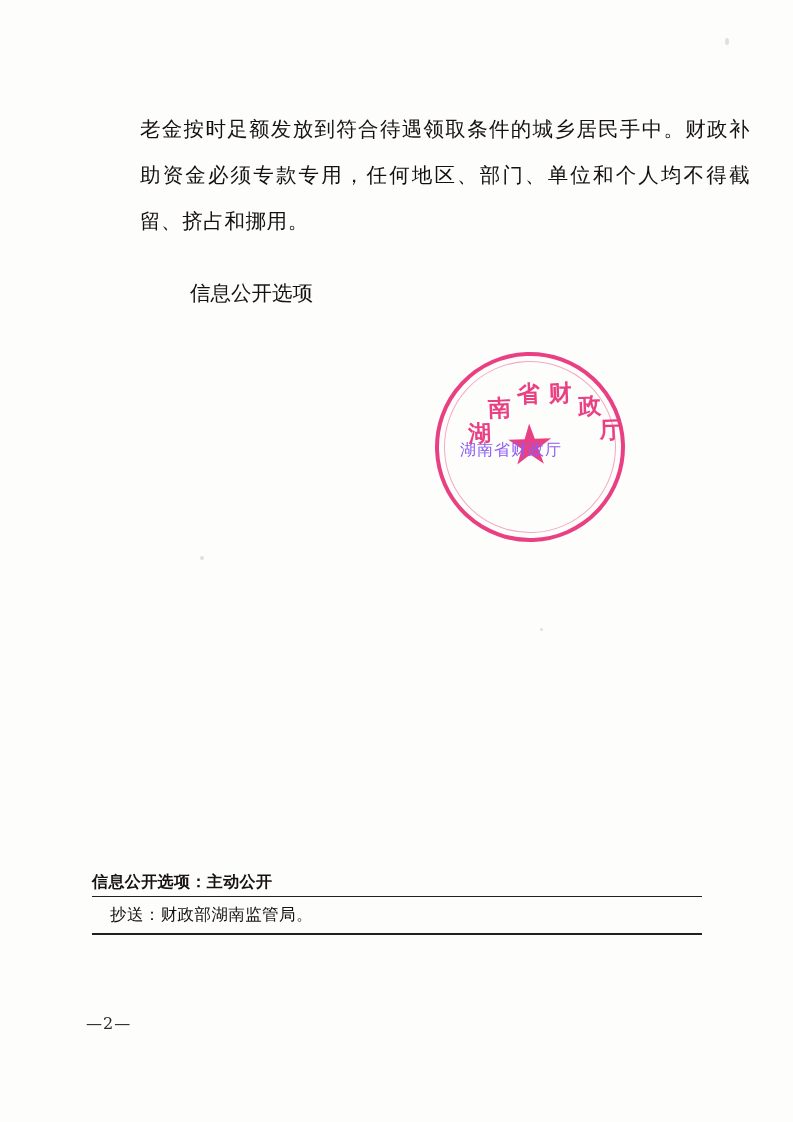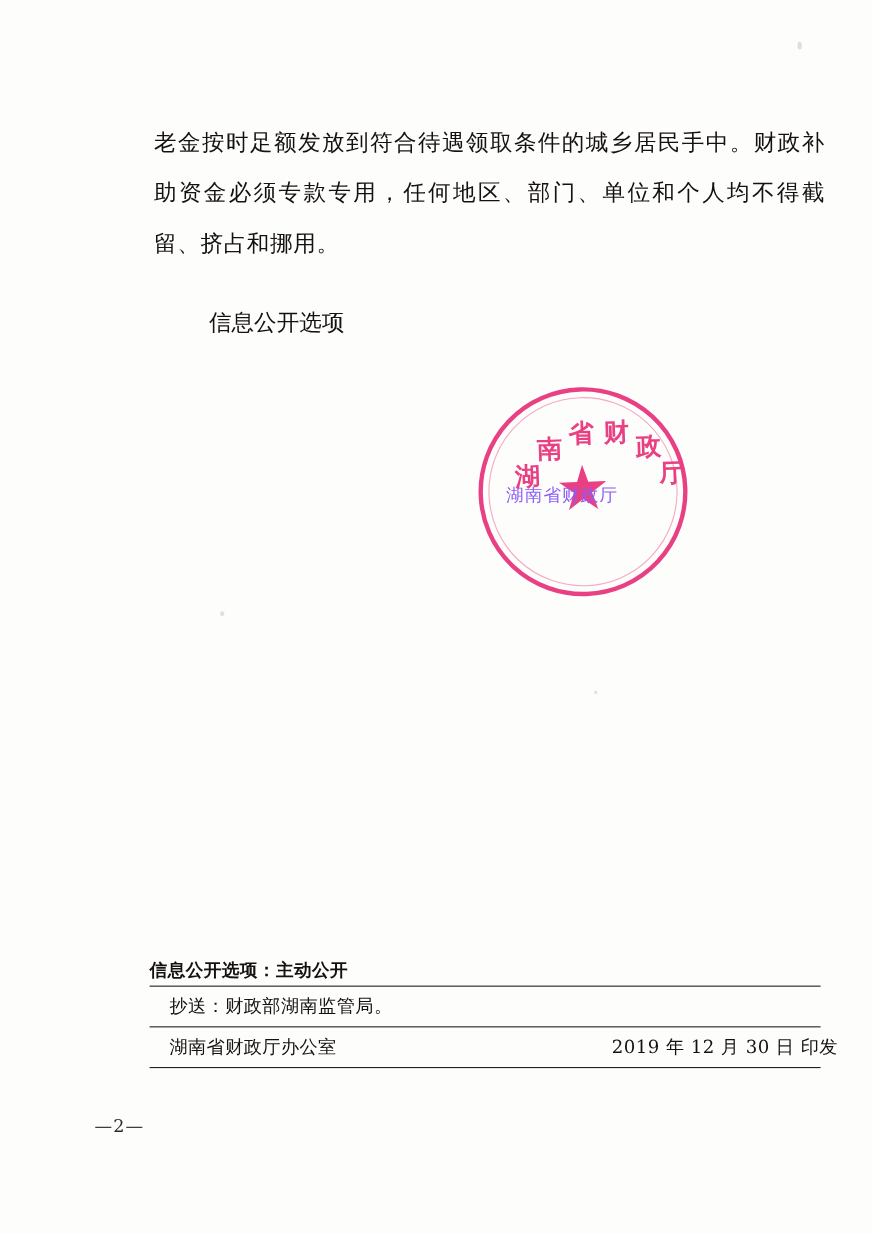--- a/index.html
+++ b/index.html
@@ -139,21 +139,20 @@
   }
 
   
   .footer {
     position: absolute;
     left: 92px;
     top: 868px;
     width: 610px;
     font-size: 16px;
     color: #15110f;
-    margin-left: 44px;
   }
   .footer .rule {
     height: 1px;
     background: #20201f;
     width: 100%;
   }
   .footer-row {
     display: flex;
     align-items: center;
     height: 36px;
@@ -220,22 +219,18 @@
 
   <div class="sign-block">
     <div class="sign-org">湖南省财政厅</div>
   </div>
 
   <div class="footer">
     <div class="footer-row open">信息公开选项：主动公开</div>
     <div class="rule"></div>
     <div class="footer-row cc">抄送：财政部湖南监管局。</div>
     <div class="rule"></div>
-    <div class="footer-row issue">
-      <span class="issue-left">湖南省财政厅办公室</span>
-      <span class="issue-right">2019 年 12 月 30 日 印发</span>
-    </div>
     <div class="rule"></div>
   </div>
 
   <div class="page-number">—2—</div>
 
 </div>
 
 </body></html>

